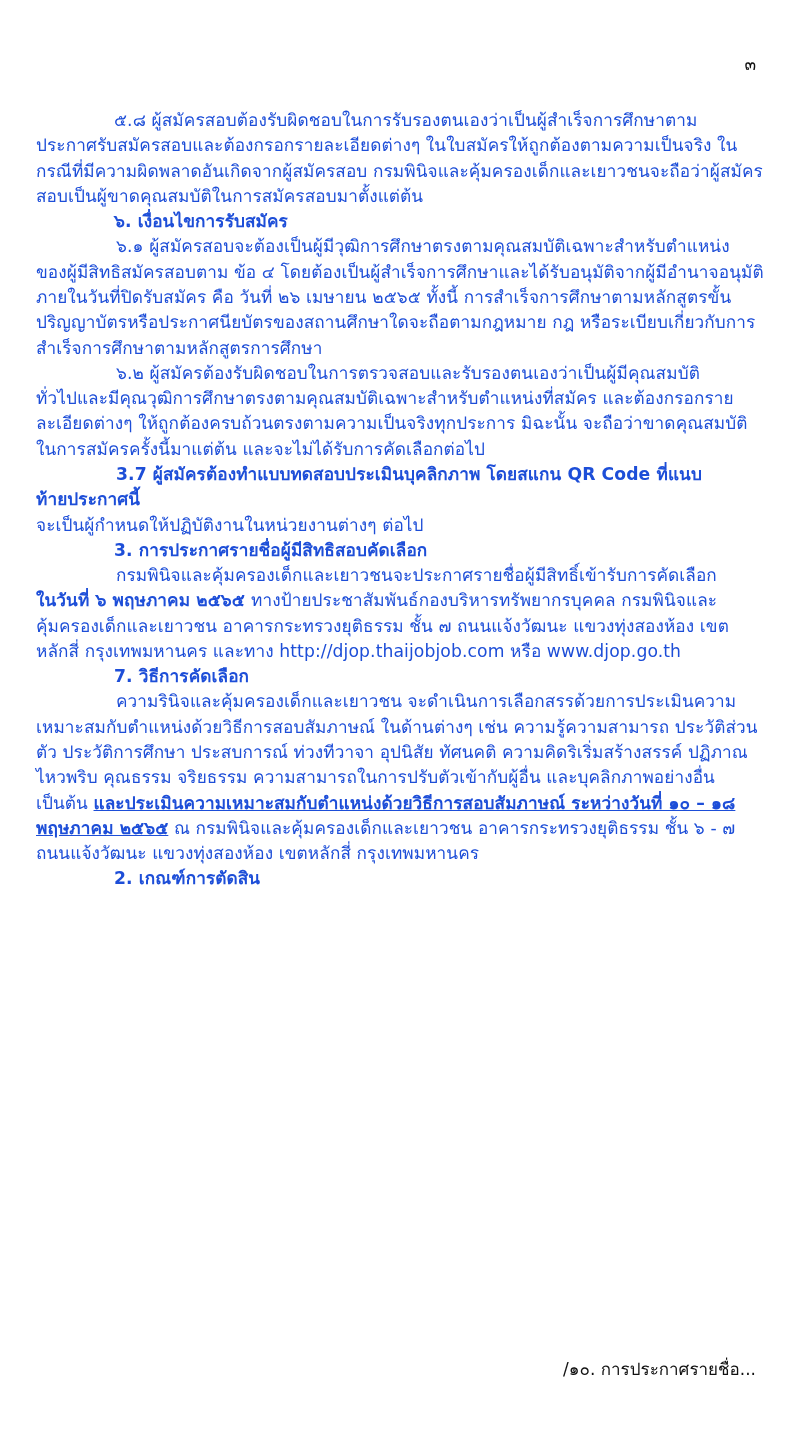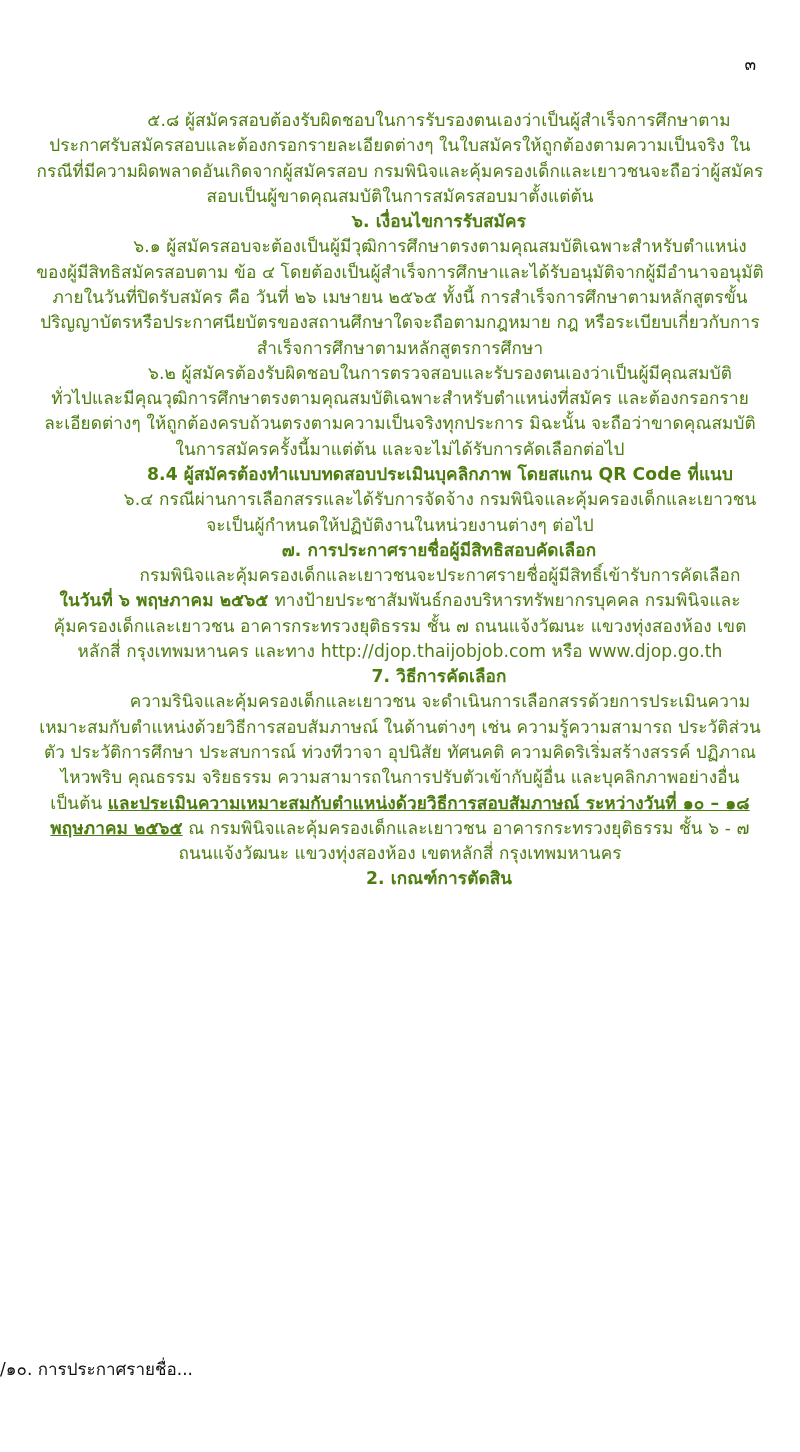--- a/index.html
+++ b/index.html
@@ -33,44 +33,44 @@
   .content {
     position: absolute;
     top: 108px;
     left: 36px;
     right: 36px;
   }
   p {
     margin: 0;
     font-size: 17.2px;
     line-height: 1.47;
-    color: #4d7c0f;
-    text-align: center;
+    color: #1d4ed8;
+    text-align: left;
     letter-spacing: 0.1px;
   }
   p.para {
     text-indent: 0;
   }
   .ind-head { margin-left: 78px; }
   .ind-sub  { margin-left: 80px; }
   .ind-body { margin-left: 0; }
   .blk { margin-bottom: 0px; }
   .bold {
     font-weight: bold;
   }
   .underline-bold {
     font-weight: bold;
     text-decoration: underline;
   }
   .footer-note {
     position: absolute;
-    left: 0;
+    left: 16px;
     right: 44px;
     bottom: 70px;
-    text-align: left;
+    text-align: right;
     font-size: 17px;
     color: #111;
   }
   .run {
     display: inline;
   }
 </style>
 </head>
 <body>
 
@@ -79,24 +79,24 @@
   <div class="page-number">๓</div>
 
   <div class="content" id="body-container">
       <p class="para blk ind-head">๕.๘ ผู้สมัครสอบต้องรับผิดชอบในการรับรองตนเองว่าเป็นผู้สำเร็จการศึกษาตาม</p>
       <p class="para blk ind-body">ประกาศรับสมัครสอบและต้องกรอกรายละเอียดต่างๆ ในใบสมัครให้ถูกต้องตามความเป็นจริง ในกรณีที่มีความผิดพลาดอันเกิดจากผู้สมัครสอบ กรมพินิจและคุ้มครองเด็กและเยาวชนจะถือว่าผู้สมัครสอบเป็นผู้ขาดคุณสมบัติในการสมัครสอบมาตั้งแต่ต้น</p>
       <p class="para blk ind-head bold">๖. เงื่อนไขการรับสมัคร</p>
       <p class="para blk ind-sub">๖.๑ ผู้สมัครสอบจะต้องเป็นผู้มีวุฒิการศึกษาตรงตามคุณสมบัติเฉพาะสำหรับตำแหน่ง</p>
       <p class="para blk ind-body">ของผู้มีสิทธิสมัครสอบตาม ข้อ ๔ โดยต้องเป็นผู้สำเร็จการศึกษาและได้รับอนุมัติจากผู้มีอำนาจอนุมัติภายในวันที่ปิดรับสมัคร คือ วันที่ ๒๖ เมษายน ๒๕๖๕ ทั้งนี้ การสำเร็จการศึกษาตามหลักสูตรขั้นปริญญาบัตรหรือประกาศนียบัตรของสถานศึกษาใดจะถือตามกฎหมาย กฎ หรือระเบียบเกี่ยวกับการสำเร็จการศึกษาตามหลักสูตรการศึกษา</p>
       <p class="para blk ind-sub">๖.๒ ผู้สมัครต้องรับผิดชอบในการตรวจสอบและรับรองตนเองว่าเป็นผู้มีคุณสมบัติ</p>
       <p class="para blk ind-body">ทั่วไปและมีคุณวุฒิการศึกษาตรงตามคุณสมบัติเฉพาะสำหรับตำแหน่งที่สมัคร และต้องกรอกรายละเอียดต่างๆ ให้ถูกต้องครบถ้วนตรงตามความเป็นจริงทุกประการ มิฉะนั้น จะถือว่าขาดคุณสมบัติในการสมัครครั้งนี้มาแต่ต้น และจะไม่ได้รับการคัดเลือกต่อไป</p>
-      <p class="para blk ind-sub bold">8.4 ผู้สมัครต้องทำแบบทดสอบประเมินบุคลิกภาพ โดยสแกน QR Code ที่แนบ</p>
-      <p class="para blk ind-sub">๖.๔ กรณีผ่านการเลือกสรรและได้รับการจัดจ้าง กรมพินิจและคุ้มครองเด็กและเยาวชน</p>
+      <p class="para blk ind-sub bold">3.7 ผู้สมัครต้องทำแบบทดสอบประเมินบุคลิกภาพ โดยสแกน QR Code ที่แนบ</p>
+      <p class="para blk ind-body bold">ท้ายประกาศนี้</p>
       <p class="para blk ind-body">จะเป็นผู้กำหนดให้ปฏิบัติงานในหน่วยงานต่างๆ ต่อไป</p>
-      <p class="para blk ind-head bold">๗. การประกาศรายชื่อผู้มีสิทธิสอบคัดเลือก</p>
+      <p class="para blk ind-head bold">3. การประกาศรายชื่อผู้มีสิทธิสอบคัดเลือก</p>
       <p class="para blk ind-sub">กรมพินิจและคุ้มครองเด็กและเยาวชนจะประกาศรายชื่อผู้มีสิทธิ์เข้ารับการคัดเลือก</p>
       <p class="para blk ind-body"><span class="run bold">ในวันที่ ๖ พฤษภาคม ๒๕๖๕ </span><span class="run">ทางป้ายประชาสัมพันธ์กองบริหารทรัพยากรบุคคล กรมพินิจและคุ้มครองเด็กและเยาวชน อาคารกระทรวงยุติธรรม ชั้น ๗ ถนนแจ้งวัฒนะ แขวงทุ่งสองห้อง เขตหลักสี่ กรุงเทพมหานคร และทาง http://djop.thaijobjob.com หรือ www.djop.go.th</span></p>
       <p class="para blk ind-head bold">7. วิธีการคัดเลือก</p>
       <p class="para blk ind-sub">ความรินิจและคุ้มครองเด็กและเยาวชน จะดำเนินการเลือกสรรด้วยการประเมินความ</p>
       <p class="para blk ind-body"><span class="run">เหมาะสมกับตำแหน่งด้วยวิธีการสอบสัมภาษณ์ ในด้านต่างๆ เช่น ความรู้ความสามารถ ประวัติส่วนตัว ประวัติการศึกษา ประสบการณ์ ท่วงทีวาจา อุปนิสัย ทัศนคติ ความคิดริเริ่มสร้างสรรค์ ปฏิภาณ ไหวพริบ คุณธรรม จริยธรรม ความสามารถในการปรับตัวเข้ากับผู้อื่น และบุคลิกภาพอย่างอื่น เป็นต้น </span><span class="run bold underline-bold">และประเมินความเหมาะสมกับตำแหน่งด้วยวิธีการสอบสัมภาษณ์ ระหว่างวันที่ ๑๐ – ๑๘ พฤษภาคม ๒๕๖๕</span><span class="run"> ณ กรมพินิจและคุ้มครองเด็กและเยาวชน อาคารกระทรวงยุติธรรม ชั้น ๖ - ๗ ถนนแจ้งวัฒนะ แขวงทุ่งสองห้อง เขตหลักสี่ กรุงเทพมหานคร</span></p>
       <p class="para blk ind-head bold">2. เกณฑ์การตัดสิน</p>
     </div>
 
   <div class="footer-note">/๑๐. การประกาศรายชื่อ...</div>
 

